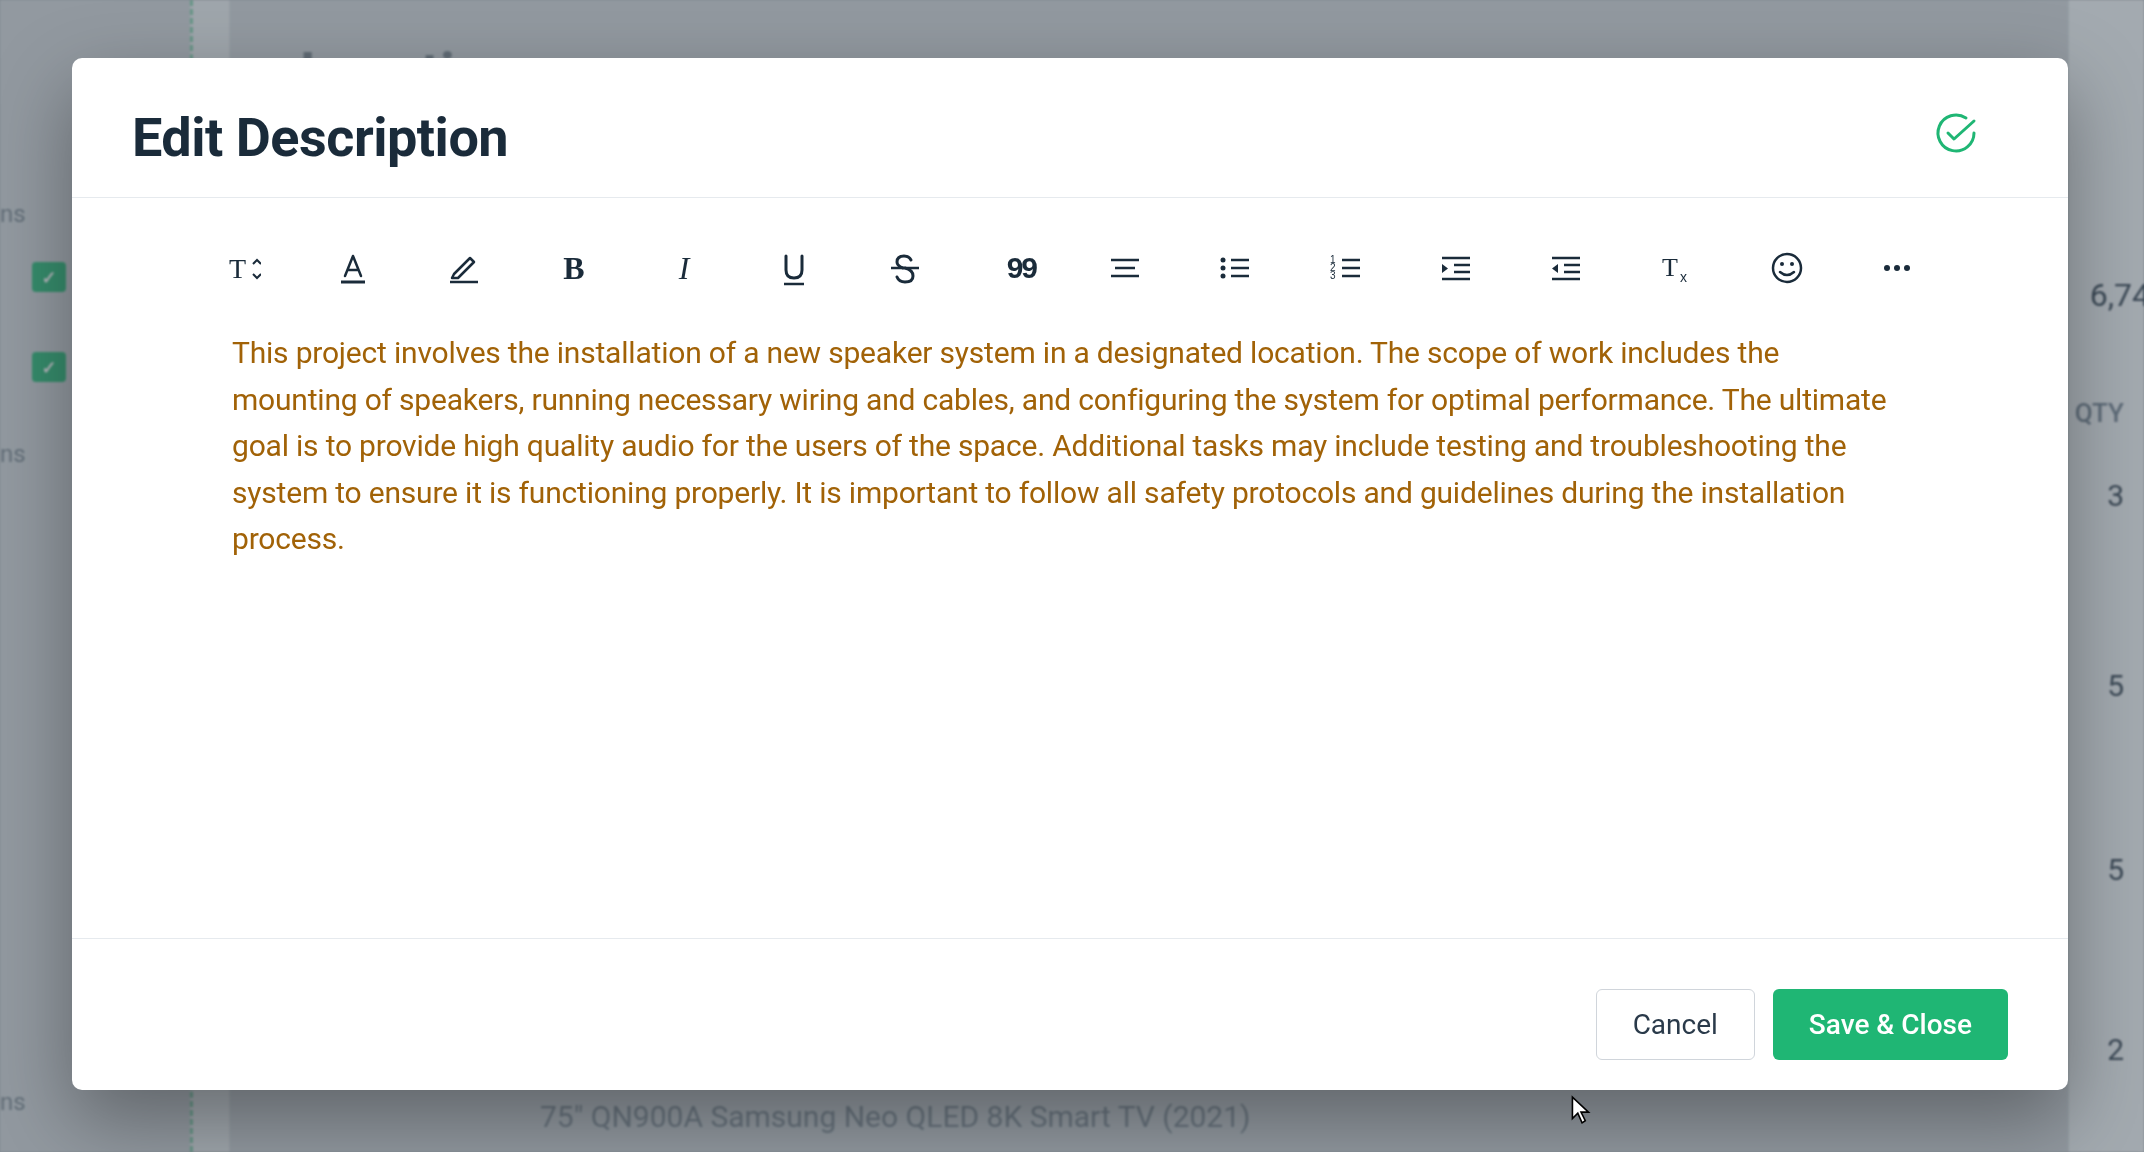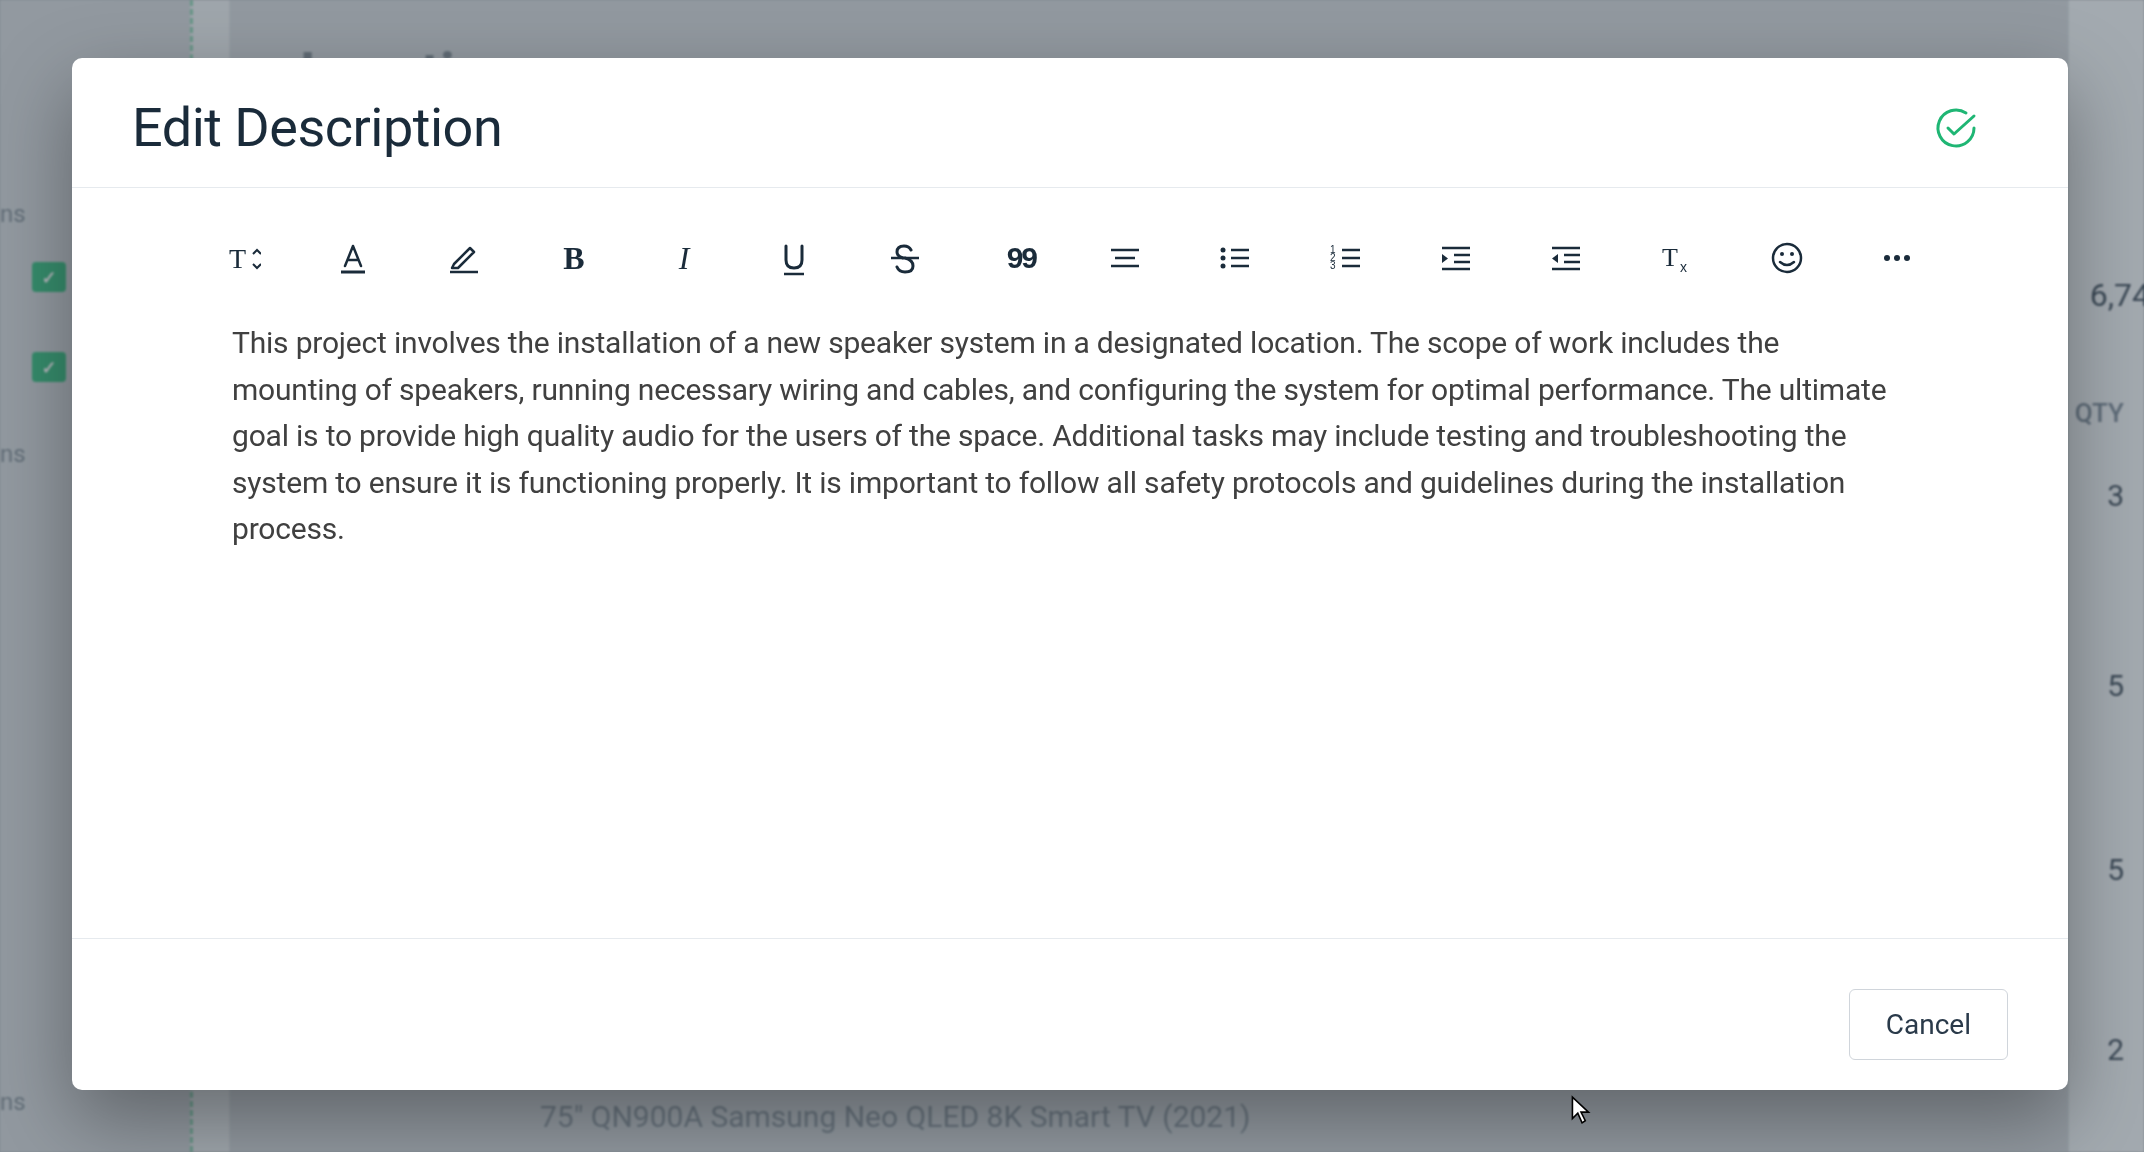--- a/index.html
+++ b/index.html
@@ -120,23 +120,24 @@
     .modal-header {
       padding: 38px 60px 28px 60px;
       display: flex;
       align-items: center;
       justify-content: space-between;
       border-bottom: 1px solid #e6eaee;
     }
     
     .modal-title {
       font-size: 54px;
-      font-weight: 400;
+      font-weight: 700;
       color: #1a2b3a;
       letter-spacing: -0.5px;
+      margin-top: 10px;
     }
     
     .check-circle {
       width: 44px;
       height: 44px;
       margin-right: 30px;
     }
     
     .toolbar {
       padding: 48px 150px 20px 150px;
@@ -164,21 +165,21 @@
     
     .editor-content {
       flex: 1;
       padding: 20px 160px 20px 160px;
       overflow-y: auto;
     }
     
     .editor-text {
       font-size: 30px;
       line-height: 1.55;
-      color: #404040;
+      color: #a16207;
       letter-spacing: -0.2px;
     }
     
     .modal-footer {
       border-top: 1px solid #e6eaee;
       padding: 30px 60px;
       display: flex;
       justify-content: flex-end;
       gap: 18px;
     }
@@ -384,19 +385,20 @@
     </button>
 
   </div>
 
   <div class="editor-content">
     <p class="editor-text">This project involves the installation of a new speaker system in a designated location. The scope of work includes the mounting of speakers, running necessary wiring and cables, and configuring the system for optimal performance. The ultimate goal is to provide high quality audio for the users of the space. Additional tasks may include testing and troubleshooting the system to ensure it is functioning properly. It is important to follow all safety protocols and guidelines during the installation process.</p>
   </div>
 
   <div class="modal-footer">
     <button class="btn btn-cancel">Cancel</button>
+    <button class="btn btn-save">Save &amp; Close</button>
   </div>
 
 </div>
 
 <svg class="cursor" viewBox="0 0 20 28">
   <path d="M 2 2 L 2 22 L 7 17 L 11 26 L 14 24 L 10 16 L 17 16 Z" fill="white" stroke="black" stroke-width="1.5"></path>
 </svg>
 
 </body></html>

